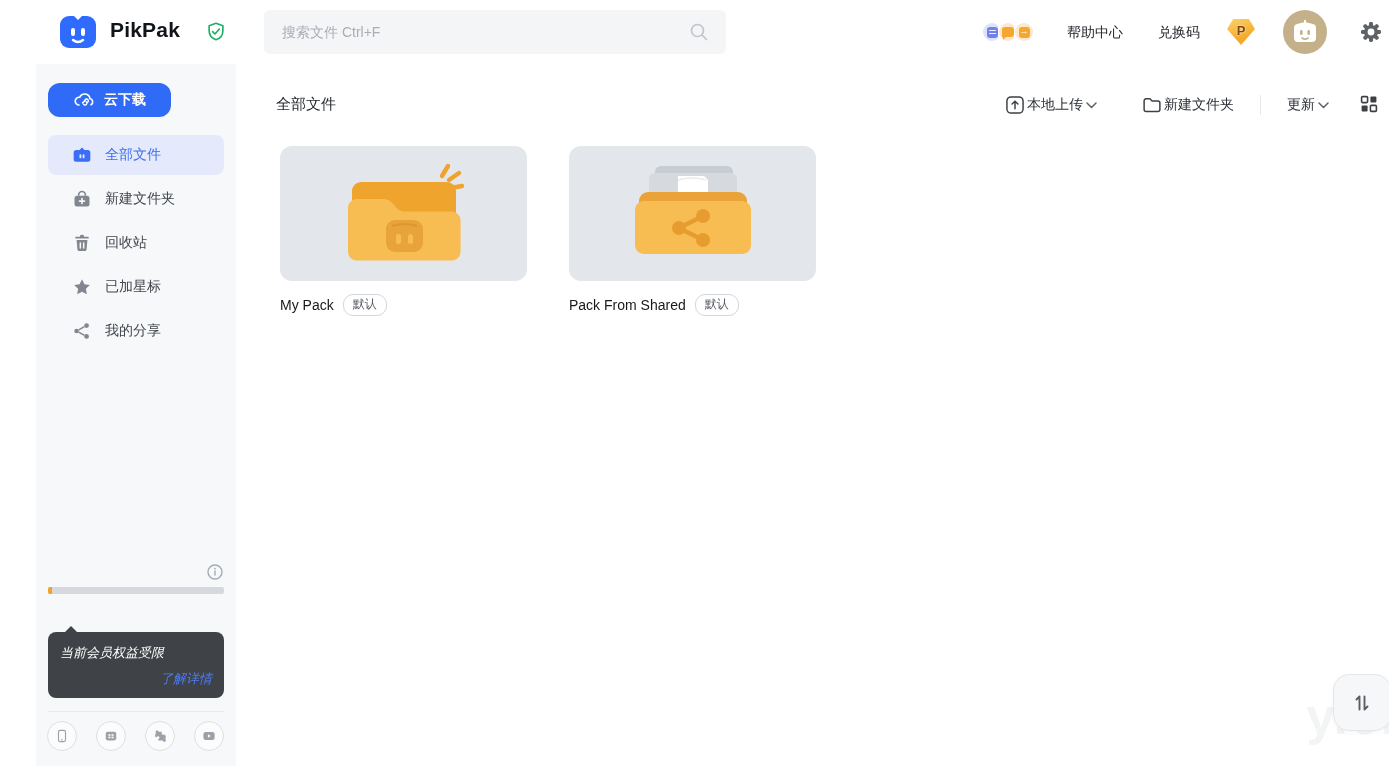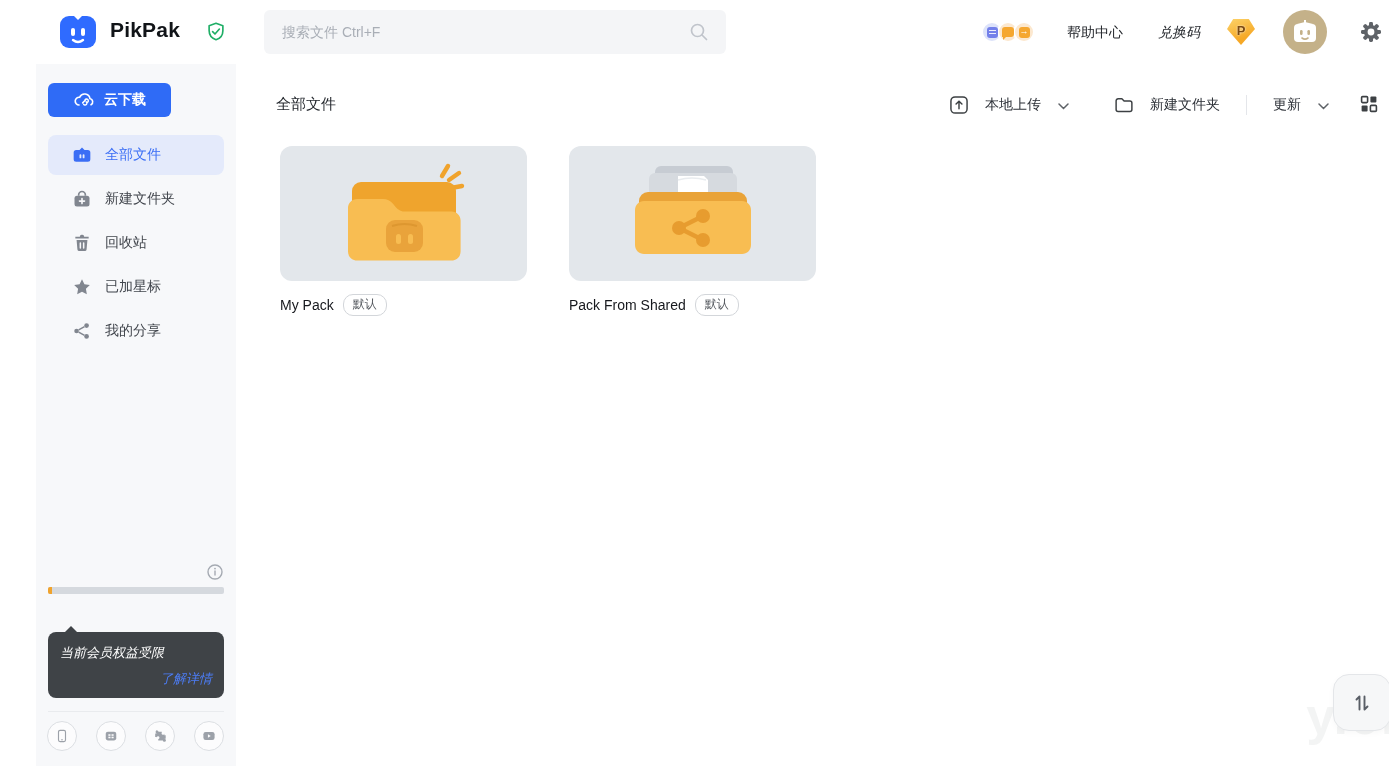--- a/index.html
+++ b/index.html
@@ -27,34 +27,34 @@
   .glyph-sq { width:11px; height:11px; border-radius:3px; position:relative; }
   .g-blue { background:#7380EA; }
   .g-orange { background:#F5A730; }
   .glyph-sq.lines:before { content:""; position:absolute; left:2px; top:3px; width:7px; height:1.5px; background:rgba(255,255,255,.85); box-shadow:0 3px 0 rgba(255,255,255,.85); }
   .glyph-bubble { width:12px; height:10px; border-radius:3px 3px 3px 0; background:#F5A730; position:relative; }
   .glyph-bubble:after { content:""; position:absolute; left:1px; bottom:-3px; border:3px solid transparent; border-top-color:#F5A730; border-left-color:#F5A730; }
   .glyph-sq.arrow:before { content:"\2192"; position:absolute; left:0; top:-1px; width:11px; text-align:center; font-size:9px; color:#fff; font-weight:bold; }
 
   .hlink { position:absolute; top:24px; font-size:14px; color:#24272C; cursor:pointer; }
   .hlink.help { left:1031px; }
-  .hlink.redeem { left:1122px;font-style:italic; }
+  .hlink.redeem { left:1122px; }
 
   .gem { position:absolute; left:1191px; top:19px; width:28px; height:26px;
      background:linear-gradient(160deg,#FCD36A 0%,#F6A826 70%);
      clip-path:polygon(22% 0, 78% 0, 100% 38%, 50% 100%, 0 38%);
      display:flex; align-items:center; justify-content:center; }
   .gem span { font-size:13px; font-weight:bold; color:#7C4A10; text-shadow:0 0 2px #fff; margin-top:-3px; }
 
   .avatar { position:absolute; left:1247px; top:10px; width:44px; height:44px; border-radius:50%; background:#C4B189; }
   .gear { position:absolute; left:1323px; top:20px; width:24px; height:24px; }
 
   
   .sidebar { position:absolute; left:0; top:64px; width:200px; height:702px; background:#F7F8FA; }
-  .cloud-btn { position:absolute; left:12px; top:19px; width:123px; height:34px; background:#2F6BF6; border-radius:6px;
+  .cloud-btn { position:absolute; left:12px; top:19px; width:123px; height:34px; background:#2F6BF6; border-radius:12px;
      display:flex; align-items:center; justify-content:center; gap:9px; color:#fff; font-size:14px; font-weight:bold; cursor:pointer; }
   .menu { position:absolute; left:0; top:71px; width:200px; }
   .menu-item { height:40px; margin:0 12px 4px 12px; border-radius:8px; display:flex; align-items:center; gap:13px;
      padding-left:24px; color:#41454C; font-size:14px; cursor:pointer; }
   .menu-item .mi { width:20px; height:20px; color:#81868F; flex:0 0 20px; }
   .menu-item.active { background:#E4EAFB; color:#3B6EF5; }
   .menu-item.active .mi { color:#3B6EF5; }
 
   .info-ico { position:absolute; left:171px; top:500px; width:16px; height:16px; }
   .quota-bar { position:absolute; left:12px; top:523px; width:176px; height:7px; background:#D5D9DE; border-radius:2px; overflow:hidden; }
@@ -69,21 +69,21 @@
   .side-divider { position:absolute; left:12px; top:647px; width:176px; height:1px; background:#E9EBEE; }
   .app-row { position:absolute; left:0; top:657px; width:200px; }
   .app-circle { position:absolute; top:0; width:30px; height:30px; border:1px solid #DCDFE3; border-radius:50%;
      background:#FCFCFD; display:flex; align-items:center; justify-content:center; color:#9CA1A9; cursor:pointer; }
 
   
   .main { position:absolute; left:200px; top:64px; width:1189px; height:702px; background:#fff; }
   .page-title { position:absolute; left:40px; top:31px; font-size:15px; font-weight:500; color:#1F2329; }
 
   .toolbar { position:absolute; right:44px; top:27px; display:flex; align-items:center; height:28px; }
-  .tb-group { display:flex; align-items:center; gap:15px; font-size:14px; color:#2B2F36; cursor:pointer; }
+  .tb-group { display:flex; align-items:center; gap:1px; font-size:14px; color:#2B2F36; cursor:pointer;font-family:Liberation Serif, serif; }
   .tb-ico { width:22px; height:22px; }
   .tb-sep { width:1px; height:20px; background:#E4E6EA; margin:0 26px; }
   .gap-lg { margin-right:44px; }
   .chev { margin-left:2px; }
 
   .cards { position:absolute; left:44px; top:82px; display:flex; gap:42px; }
   .card { width:247px; }
   .thumb { width:247px; height:135px; background:#E3E7EB; border-radius:12px; display:flex; align-items:center; justify-content:center; cursor:pointer; }
   .card-label { margin-top:13px; display:flex; align-items:center; gap:9px; }
   .fname { font-size:14px; color:#16181D; }

